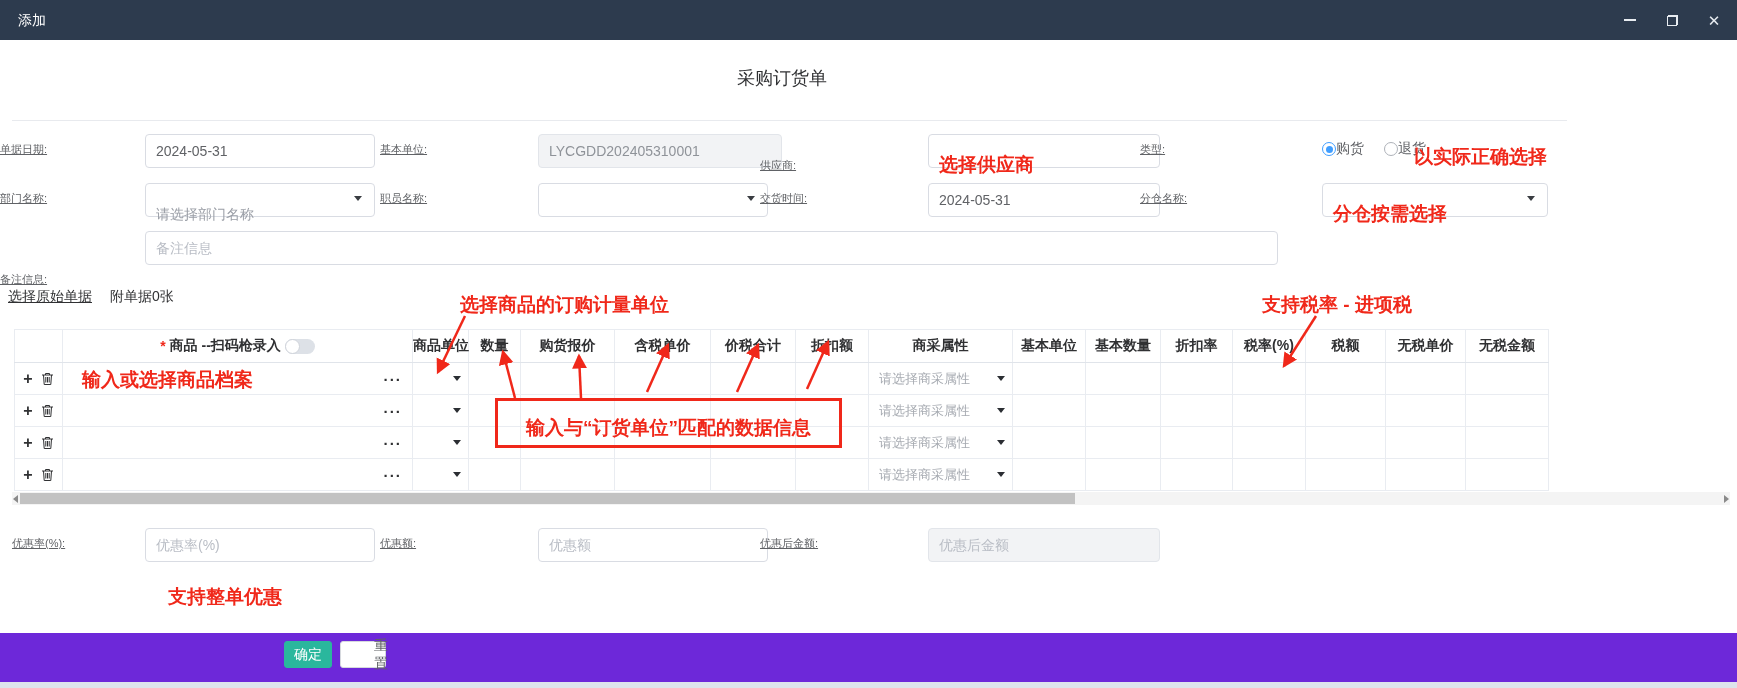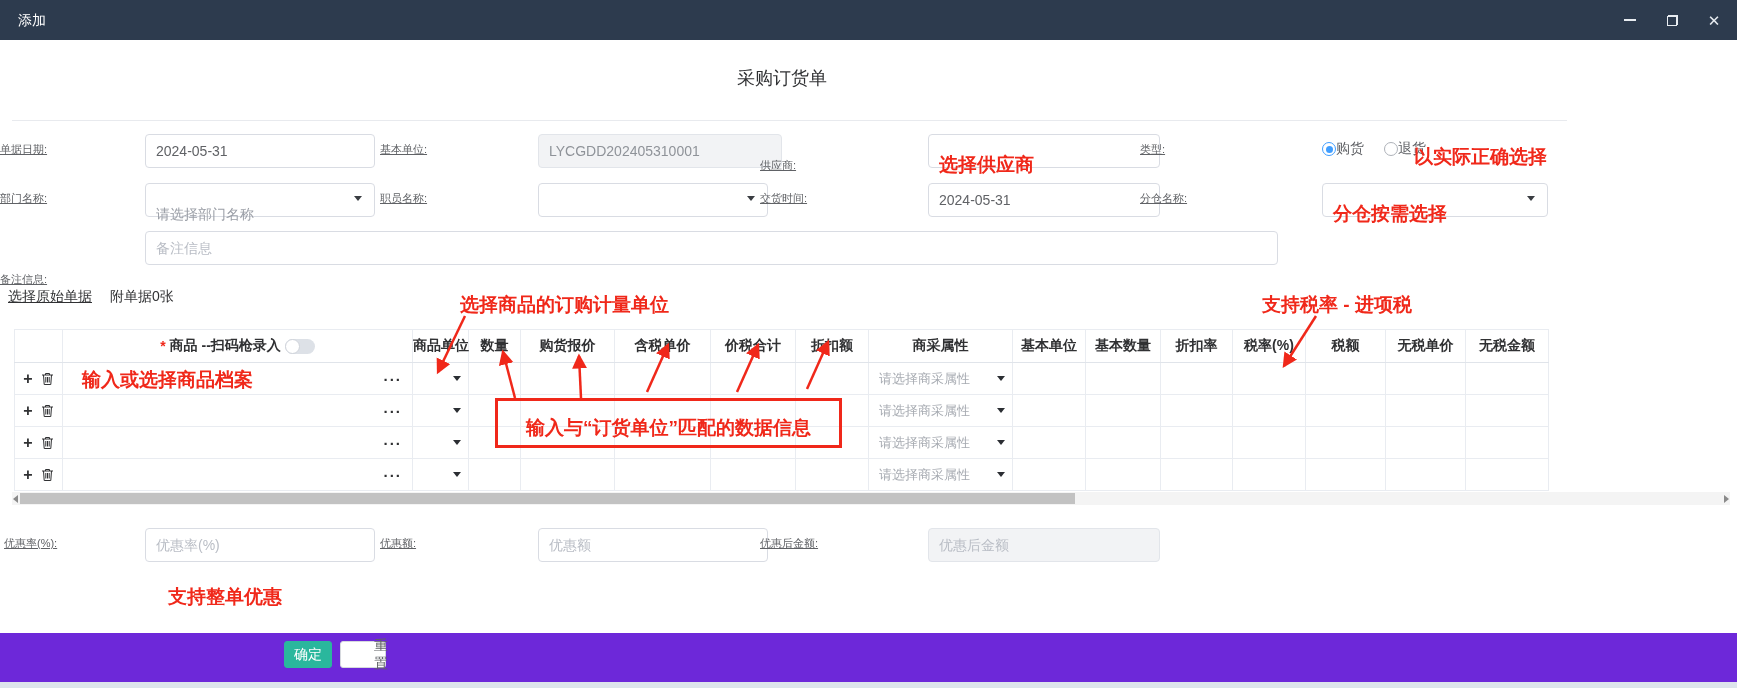--- a/index.html
+++ b/index.html
@@ -373,21 +373,21 @@
   <line x1="737" y1="392" x2="758" y2="345" stroke="#f0281a" stroke-width="2.5" marker-end="url(#ah)"></line>
   <line x1="807" y1="389" x2="828" y2="342" stroke="#f0281a" stroke-width="2.5" marker-end="url(#ah)"></line>
 </svg>
 
 <div class="hscroll">
   <span class="hs-left"></span>
   <span class="hs-thumb"></span>
   <span class="hs-right"></span>
 </div>
 
-<div class="lbl" style="left:4px;top:528px;width:128px;">优惠率(%):</div>
+<div class="lbl" style="left:12px;top:528px;width:128px;">优惠率(%):</div>
 <input class="ipt" style="left: 145px; top: 528px; width: 230px;" placeholder="优惠率(%)">
 
 <div class="lbl" style="left:380px;top:528px;width:141px;">优惠额:</div>
 <input class="ipt" style="left: 538px; top: 528px; width: 230px;" placeholder="优惠额">
 
 <div class="lbl" style="left:760px;top:528px;width:151px;">优惠后金额:</div>
 <input class="ipt disabled" style="left: 928px; top: 528px; width: 232px;" disabled="" placeholder="优惠后金额">
 
 <div class="red-note" style="left:168px;top:584px;">支持整单优惠</div>
 

